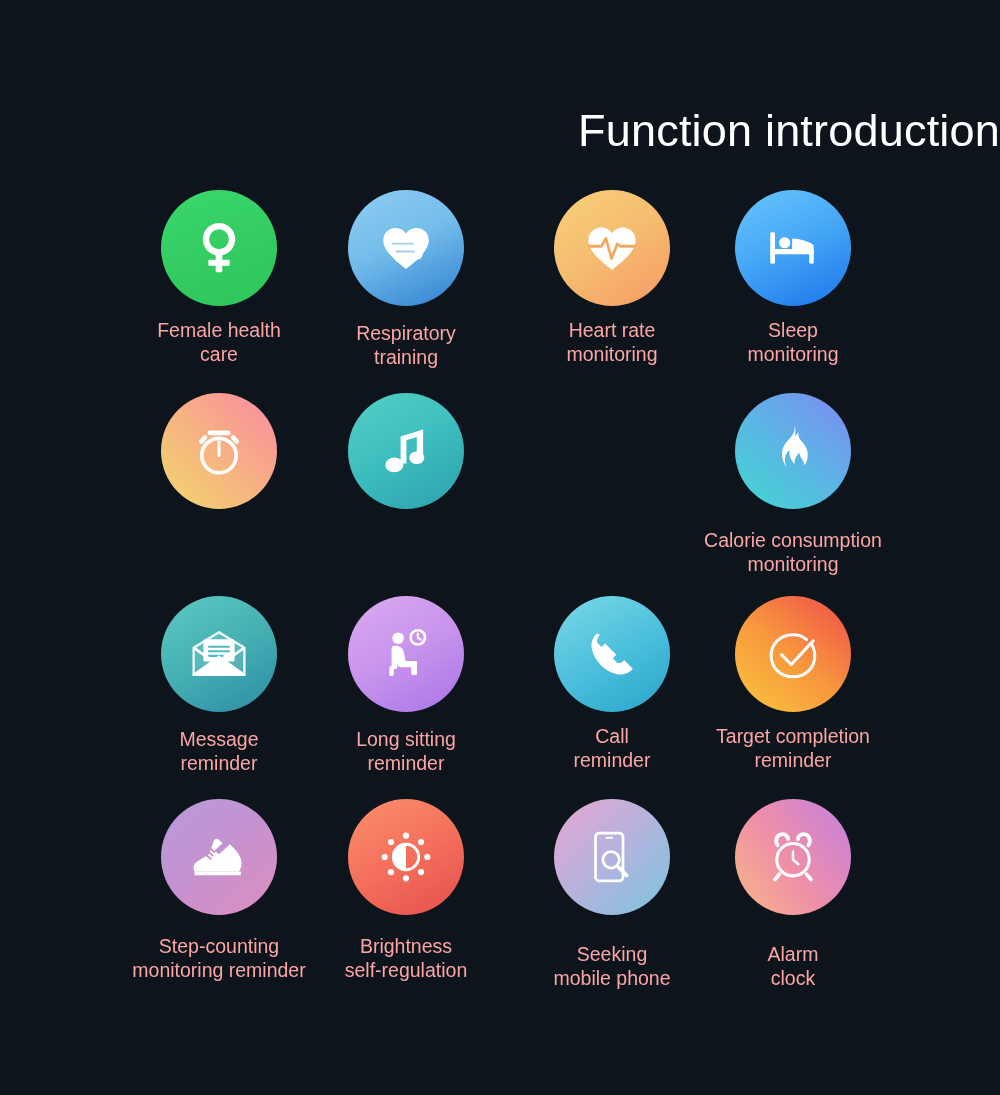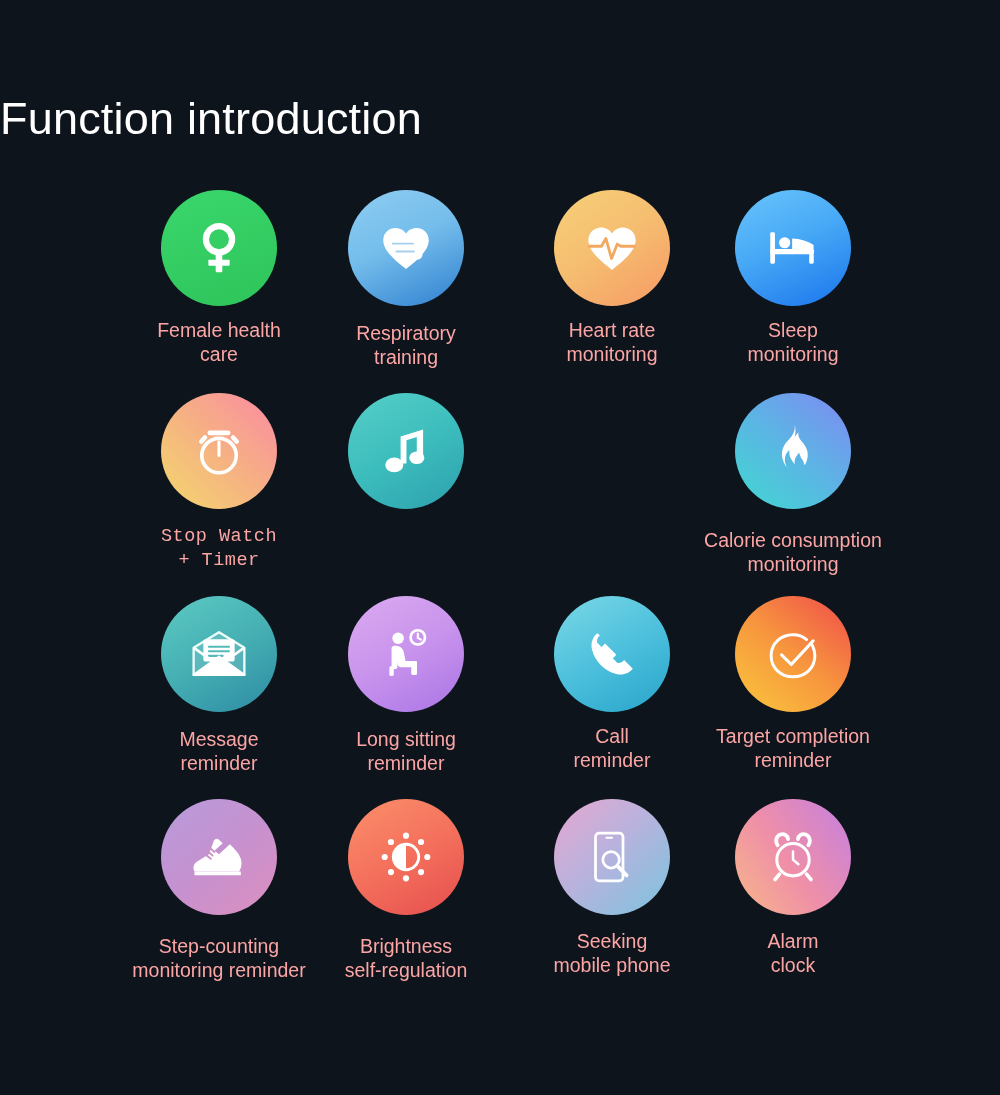--- a/index.html
+++ b/index.html
@@ -19,23 +19,23 @@
     position: relative;
     width: 1000px;
     height: 1095px;
     background: #0d141c;
   }
 
   
   .page-title {
     position: absolute;
     left: 0;
-    top: 96px;
-    width: 1000px;
-    text-align: left;
+    top: 108px;
+    width: 1000px;
+    text-align: right;
     font-size: 45px;
     font-weight: 400;
     color: #ffffff;
     letter-spacing: 0.2px;
     line-height: 1;
     font-family: "Liberation Sans", sans-serif;
   }
 
   
   .grid {
@@ -86,21 +86,21 @@
     white-space: pre-line;
     font-family: "Liberation Sans", sans-serif;
   }
   .cell-label.mono {
     font-family: "Liberation Mono", monospace;
     font-size: 18.5px;
     letter-spacing: 0.5px;
   }
   .cell-label.nudge { margin-top: 16px; }
   .cell-label.nudge2 { margin-top: 20px; }
-  .cell-label.nudge3 { margin-top: 15px; }
+  .cell-label.nudge3 { margin-top: 28px; }
   .cell-label.wide { width: 260px; margin-left: -15px; }
 </style>
 </head>
 <body>
 
 <div id="page">
 
   <div class="page-title">Function introduction</div>
 
   <div class="grid">
@@ -168,22 +168,20 @@
       <div class="cell c0">
         <div class="icon-circle" style="background:linear-gradient(45deg,#f3d86c 0%,#f6b183 50%,#fb8aa3 100%)">
           <svg width="58" height="58" viewBox="0 0 64 64" fill="none" stroke="#ffffff" stroke-width="4" stroke-linecap="round">
             <circle cx="32" cy="37" r="19"></circle>
             <path d="M22 12 L42 12" stroke-width="5.4"></path>
             <path d="M32 22 L32 37" stroke-width="3.4"></path>
             <path d="M16.5 17 L12.5 21.5" stroke-width="5"></path>
             <path d="M47.5 17 L51.5 21.5" stroke-width="5"></path>
           </svg>
         </div>
-        <div class="cell-label mono nudge">Stop Watch
-+ Timer</div>
       </div>
 
       <div class="cell c1">
         <div class="icon-circle" style="background:linear-gradient(150deg,#56cfc8 0%,#3cbdbd 50%,#2da0ad 100%)">
           <svg width="48" height="54" viewBox="0 0 52 60" fill="#ffffff">
             <path d="M20 44 L20 14 L45 6 L45 36 L38 36 L38 14.5 L26.5 18 L26.5 44 Z"></path>
             <ellipse cx="13" cy="45.5" rx="10" ry="8.2"></ellipse>
             <ellipse cx="38" cy="37.5" rx="8.4" ry="7"></ellipse>
           </svg>
         </div>

